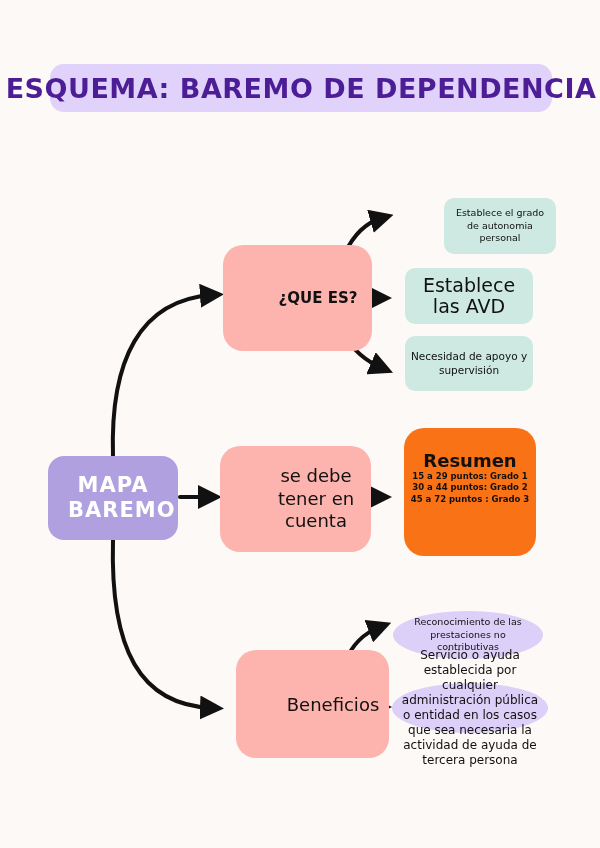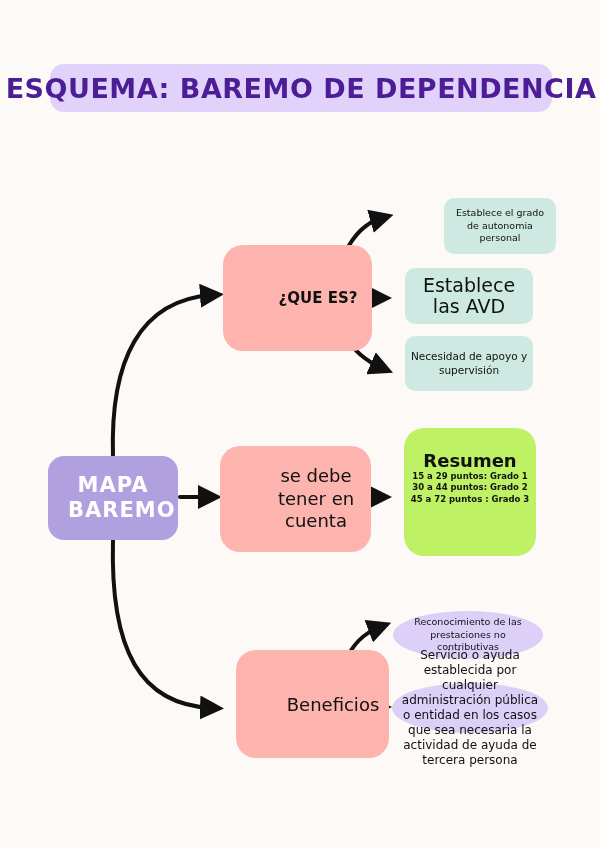--- a/index.html
+++ b/index.html
@@ -16,21 +16,21 @@
   .pink { background:#fdb4ae; border-radius:20px; display:flex; align-items:center; justify-content:center;
           text-align:center; color:#111;padding-left:41px; }
   .n1 { left:223px; top:245px; width:108px; height:106px; font-size:15px; font-weight:bold; }
   .n2 { left:220px; top:446px; width:110px; height:106px; font-size:18px; line-height:1.25; }
   .n3 { left:220px; top:650px; width:112px; height:108px; font-size:18px;margin-left:16px; }
   .teal { background:#cde9e1; border-radius:10px; display:flex; align-items:center; justify-content:center;
           text-align:center; color:#111; }
   .t1 { left:405px; top:198px; width:112px; height:56px; font-size:9.5px; line-height:1.3;margin-left:39px; }
   .t2 { left:405px; top:268px; width:128px; height:56px; font-size:19px; line-height:1.1; }
   .t3 { left:405px; top:336px; width:128px; height:55px; font-size:10.5px; line-height:1.3; }
-  .summary { left:404px; top:428px; width:132px; height:128px; background:#bef264; border-radius:20px;
+  .summary { left:404px; top:428px; width:132px; height:128px; background:#f97316; border-radius:20px;
              text-align:center; color:#111; }
   .sum-title { margin-top:22px; font-size:18px; font-weight:bold; }
   .sum-body { margin-top:6px; font-size:8.5px; font-weight:bold; line-height:1.35; }
   .sum-grades { margin-top:0; font-size:8.5px; font-weight:bold; line-height:1.35; }
   .lav { background:#dccff8; border-radius:50%; display:flex; align-items:center; justify-content:center;
          text-align:center; color:#111; }
   .l1 { left:393px; top:611px; width:150px; height:48px; font-size:9.5px; line-height:1.3; }
   .l2 { left:392px; top:683px; width:156px; height:50px; font-size:12px; line-height:1.25;align-items:center; }
 </style>
 </head>

